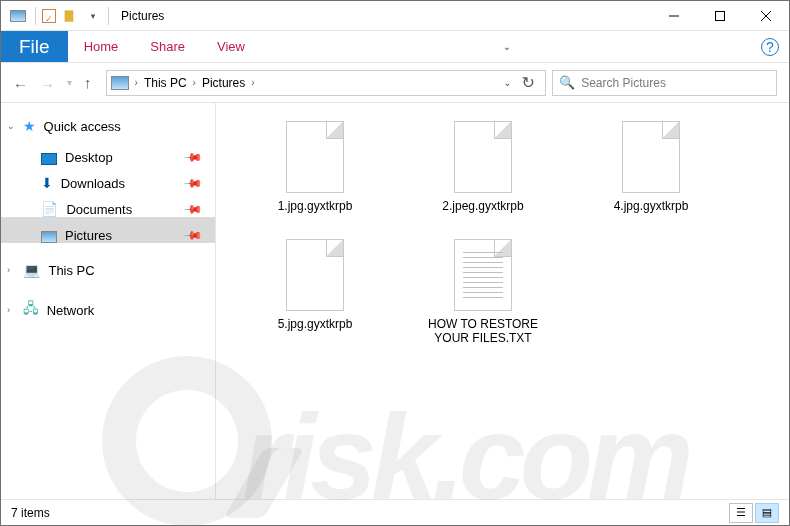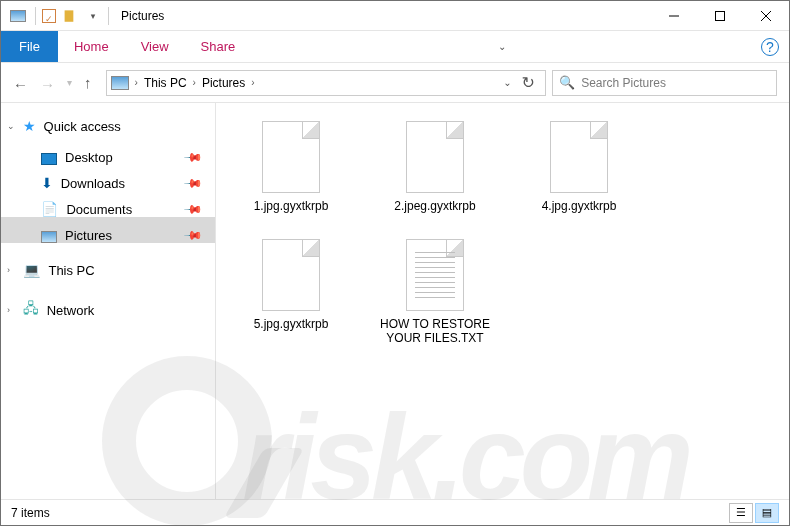--- a/index.html
+++ b/index.html
@@ -11,21 +11,21 @@
 .titlebar .qat { display: flex; align-items: center; gap: 2px; padding-left: 6px; }
 .titlebar .qat .qicon { width: 22px; height: 22px; display: flex; align-items: center; justify-content: center; font-size: 11px; }
 .titlebar .title { margin-left: 8px; font-size: 12px; color: #000; }
 .titlebar .sep { width: 1px; height: 18px; background: #d0d0d0; margin: 0 4px; }
 .win-controls { margin-left: auto; display: flex; }
 .win-controls .btn { width: 46px; height: 30px; display: flex; align-items: center; justify-content: center; font-size: 13px; }
 .win-controls .btn svg { width: 10px; height: 10px; }
 
 
 .ribbon { height: 32px; display: flex; align-items: stretch; border-bottom: 1px solid #e5e5e5; }
-.ribbon .file-tab { background: #1979ca; color: #fff; padding: 0 18px; display: flex; align-items: center; font-size: 13px; }
+.ribbon .file-tab { background: #1979ca; color: #fff; padding: 0 18px; display: flex; align-items: center; font-size: 19px; }
 .ribbon .tab { padding: 0 16px; display: flex; align-items: center; font-size: 13px; color: #be185d; }
 .ribbon .help { margin-left: auto; width: 30px; display: flex; align-items: center; justify-content: center; color: #1979ca; font-size: 14px; border: 1px solid #1979ca; border-radius: 50%; width: 18px; height: 18px; margin-right: 10px; margin-top: 7px; }
 .ribbon .caret { margin-right: 8px; display: flex; align-items: center; font-size: 10px; color: #555; }
 
 
 .navbar { height: 40px; display: flex; align-items: center; padding: 6px 12px; gap: 6px; border-bottom: 1px solid #e5e5e5; }
 .nav-arrows { display: flex; align-items: center; gap: 12px; color: #606060; }
 .nav-arrows .dis { color: #c0c0c0; }
 .nav-arrows span { font-size: 15px; }
 .breadcrumb { flex: 1; height: 26px; border: 1px solid #ccc; display: flex; align-items: center; padding: 0 4px; margin-left: 8px; background: #fff; }
@@ -49,21 +49,21 @@
 .ic-star { color: #2e9df7; font-size: 14px; }
 .ic-desktop { background: #1e88d2; width: 16px; height: 12px; border: 1px solid #0d5a8e; }
 .ic-dl { color: #005a9e; font-size: 14px; }
 .ic-doc { color: #005a9e; font-size: 14px; }
 .ic-pic { width: 16px; height: 12px; background: linear-gradient(#5aa0d8,#bfe2f9); border: 1px solid #888; }
 .ic-pc { color: #3a7fb5; font-size: 14px; }
 .ic-net { color: #2fa5a0; font-size: 14px; }
 
 
 .files { flex: 1; padding: 18px 20px; display: flex; flex-wrap: wrap; align-content: flex-start; gap: 26px 34px; overflow: auto; }
-.file { width: 110px; display: flex; flex-direction: column; align-items: center; text-align: center; }
+.file { width: 110px; display: flex; flex-direction: column; align-items: center; text-align: center; margin-left: 24px; }
 .file .thumb { width: 58px; height: 72px; background: #fff; border: 1px solid #c9c9c9; position: relative; margin-bottom: 6px; }
 .file .thumb::before { content: ""; position: absolute; top: 0; right: 0; width: 16px; height: 16px; background: linear-gradient(135deg, transparent 49%, #dcdcdc 50%); border-left: 1px solid #c9c9c9; border-bottom: 1px solid #c9c9c9; }
 .file.text .thumb::after { content: ""; position: absolute; left: 8px; right: 8px; top: 12px; bottom: 10px; background: repeating-linear-gradient(#bfbfbf 0, #bfbfbf 1px, transparent 1px, transparent 5px); }
 .file .name { font-size: 12px; word-break: break-word; max-width: 120px; }
 
 
 .statusbar { height: 26px; border-top: 1px solid #e5e5e5; display: flex; align-items: center; padding: 0 10px; font-size: 12px; color: #000; }
 .statusbar .views { margin-left: auto; display: flex; gap: 2px; }
 .statusbar .vbtn { width: 24px; height: 20px; border: 1px solid #c0c0c0; display: flex; align-items: center; justify-content: center; font-size: 11px; background: #fff; }
 .statusbar .vbtn.active { background: #cce8ff; border-color: #99d1ff; }
@@ -109,22 +109,22 @@
             <line x1="0" y1="0" x2="10" y2="10" stroke="#000" stroke-width="1"></line>
             <line x1="10" y1="0" x2="0" y2="10" stroke="#000" stroke-width="1"></line>
           </svg>
       </div>
     </div>
   </div>
 
   <div class="ribbon">
     <div class="file-tab">File</div>
     <div class="tab">Home</div>
+    <div class="tab">Share</div>
     <div class="tab">View</div>
-    <div class="tab">Share</div>
     <div class="caret" style="margin-left:auto;">⌄</div>
     <div class="help">?</div>
   </div>
 
   <div class="navbar">
     <div class="nav-arrows">
       <span>←</span>
       <span class="dis">→</span>
       <span class="dis" style="font-size:10px;">▾</span>
       <span>↑</span>

